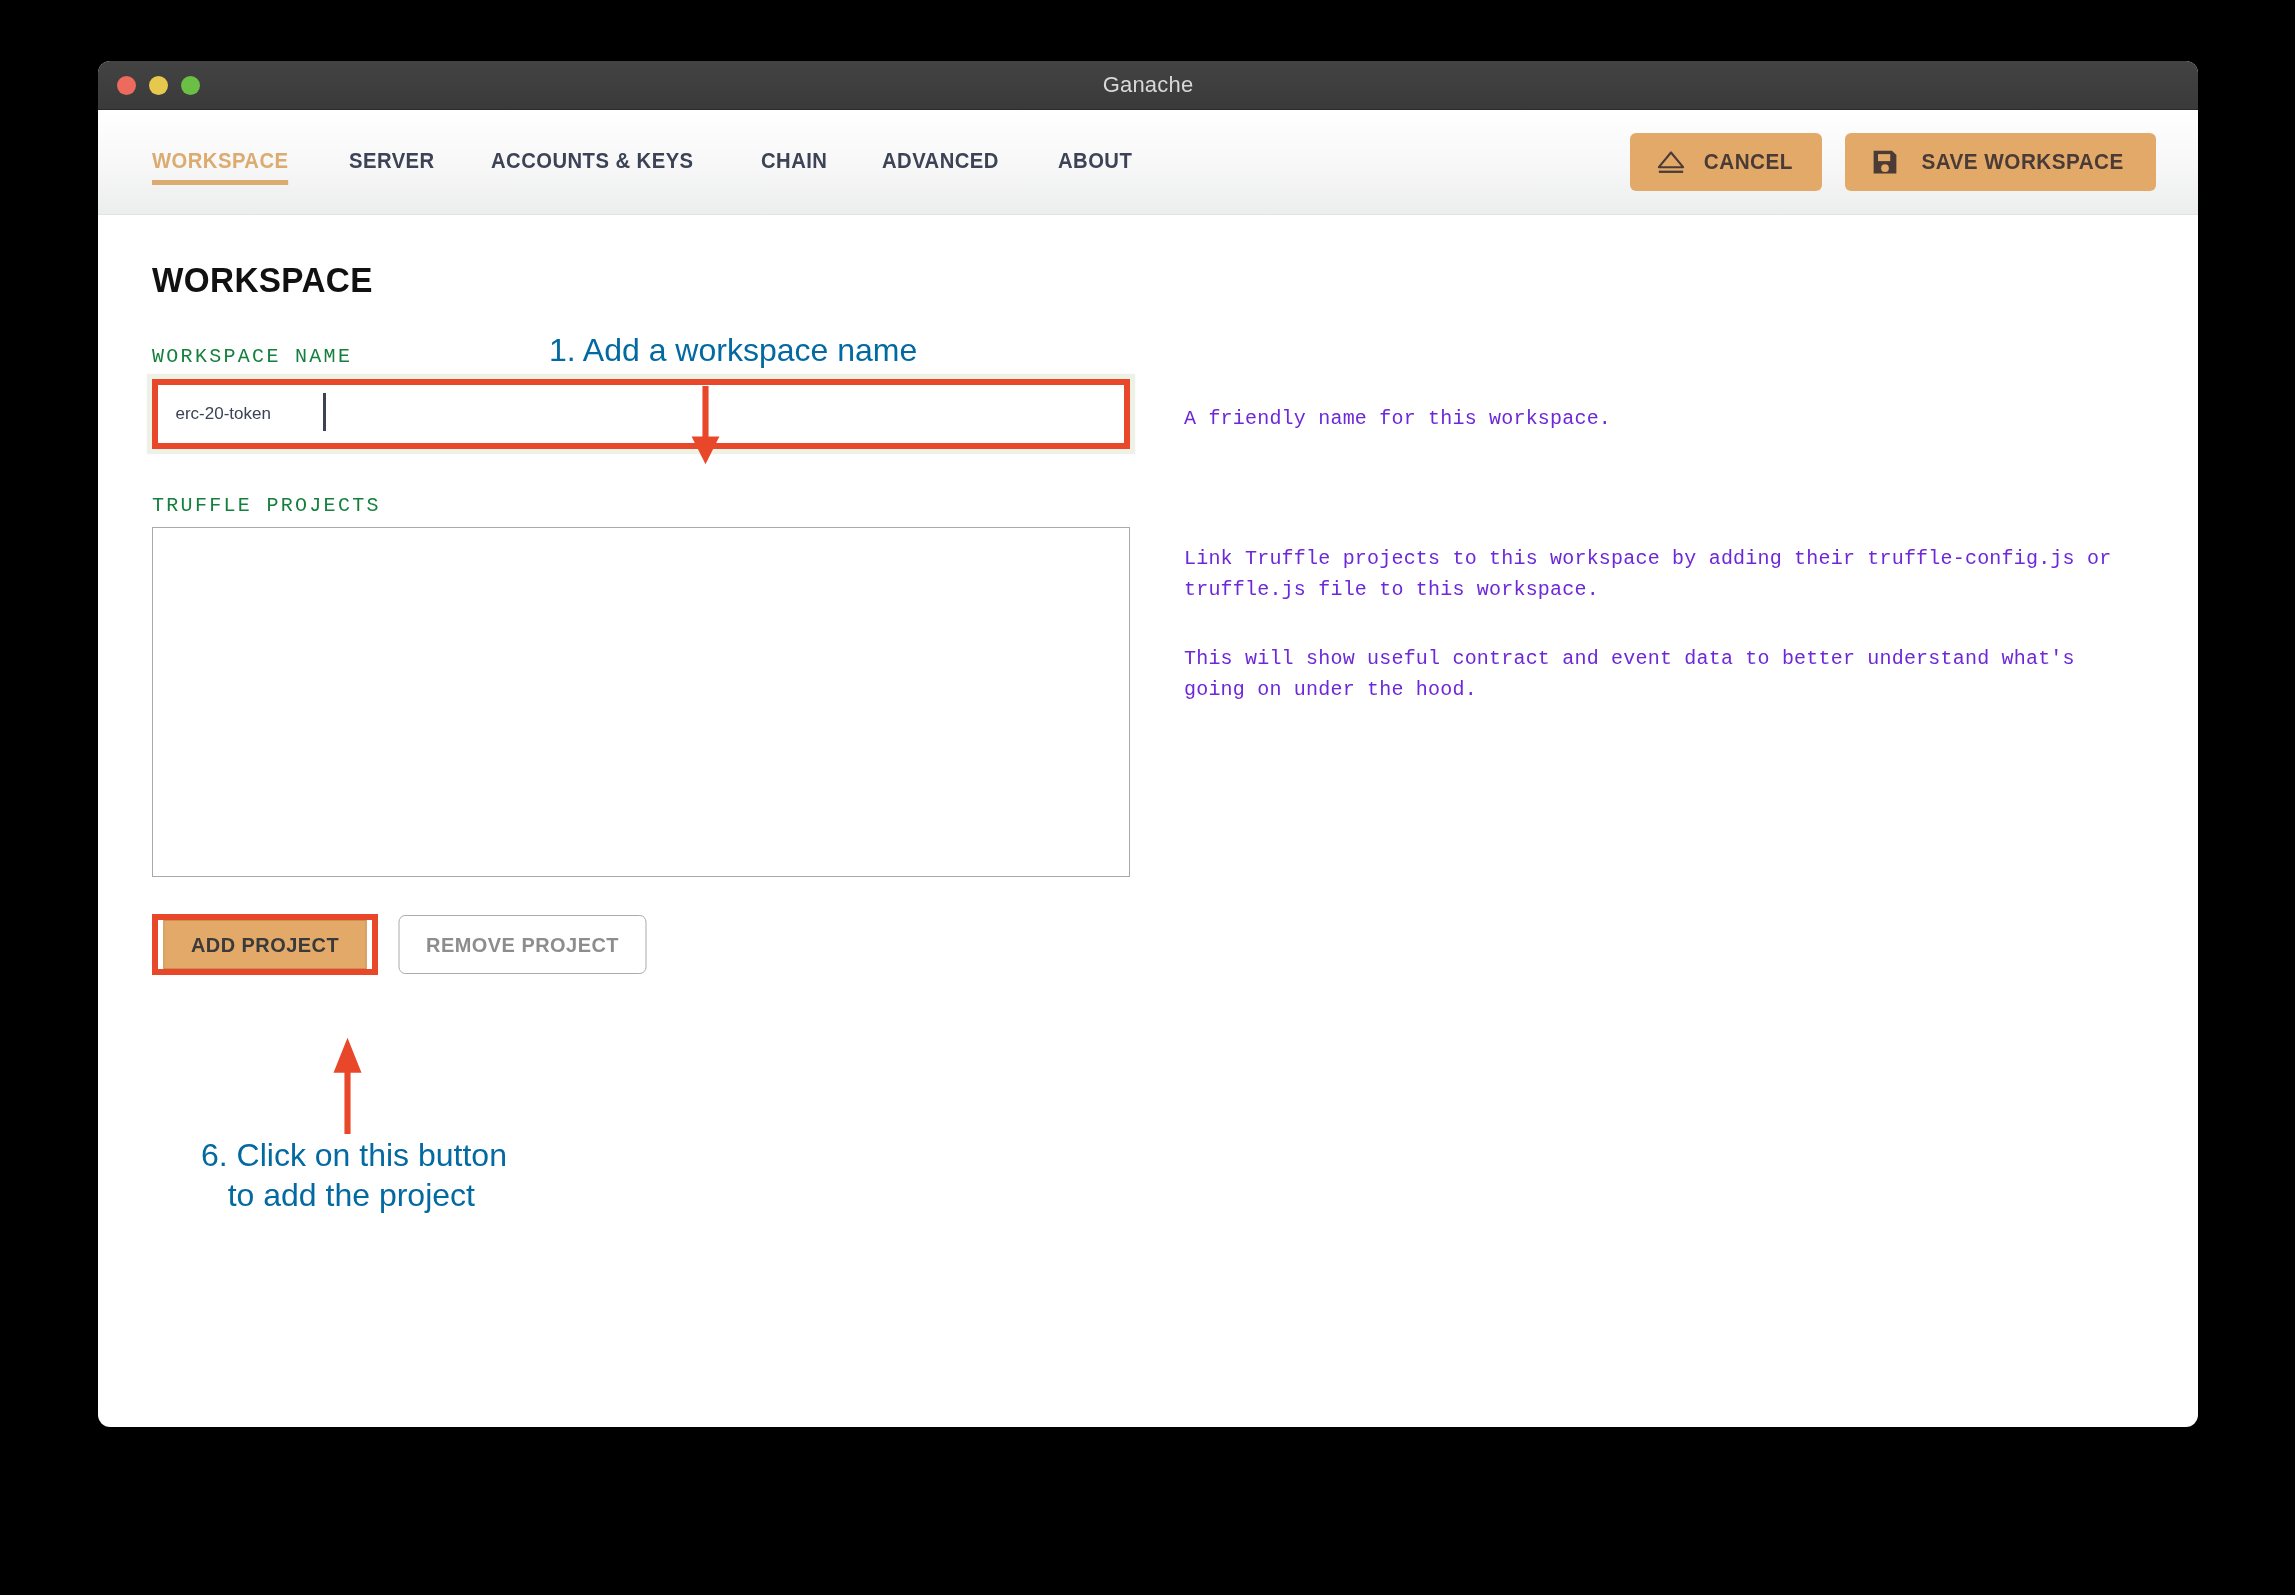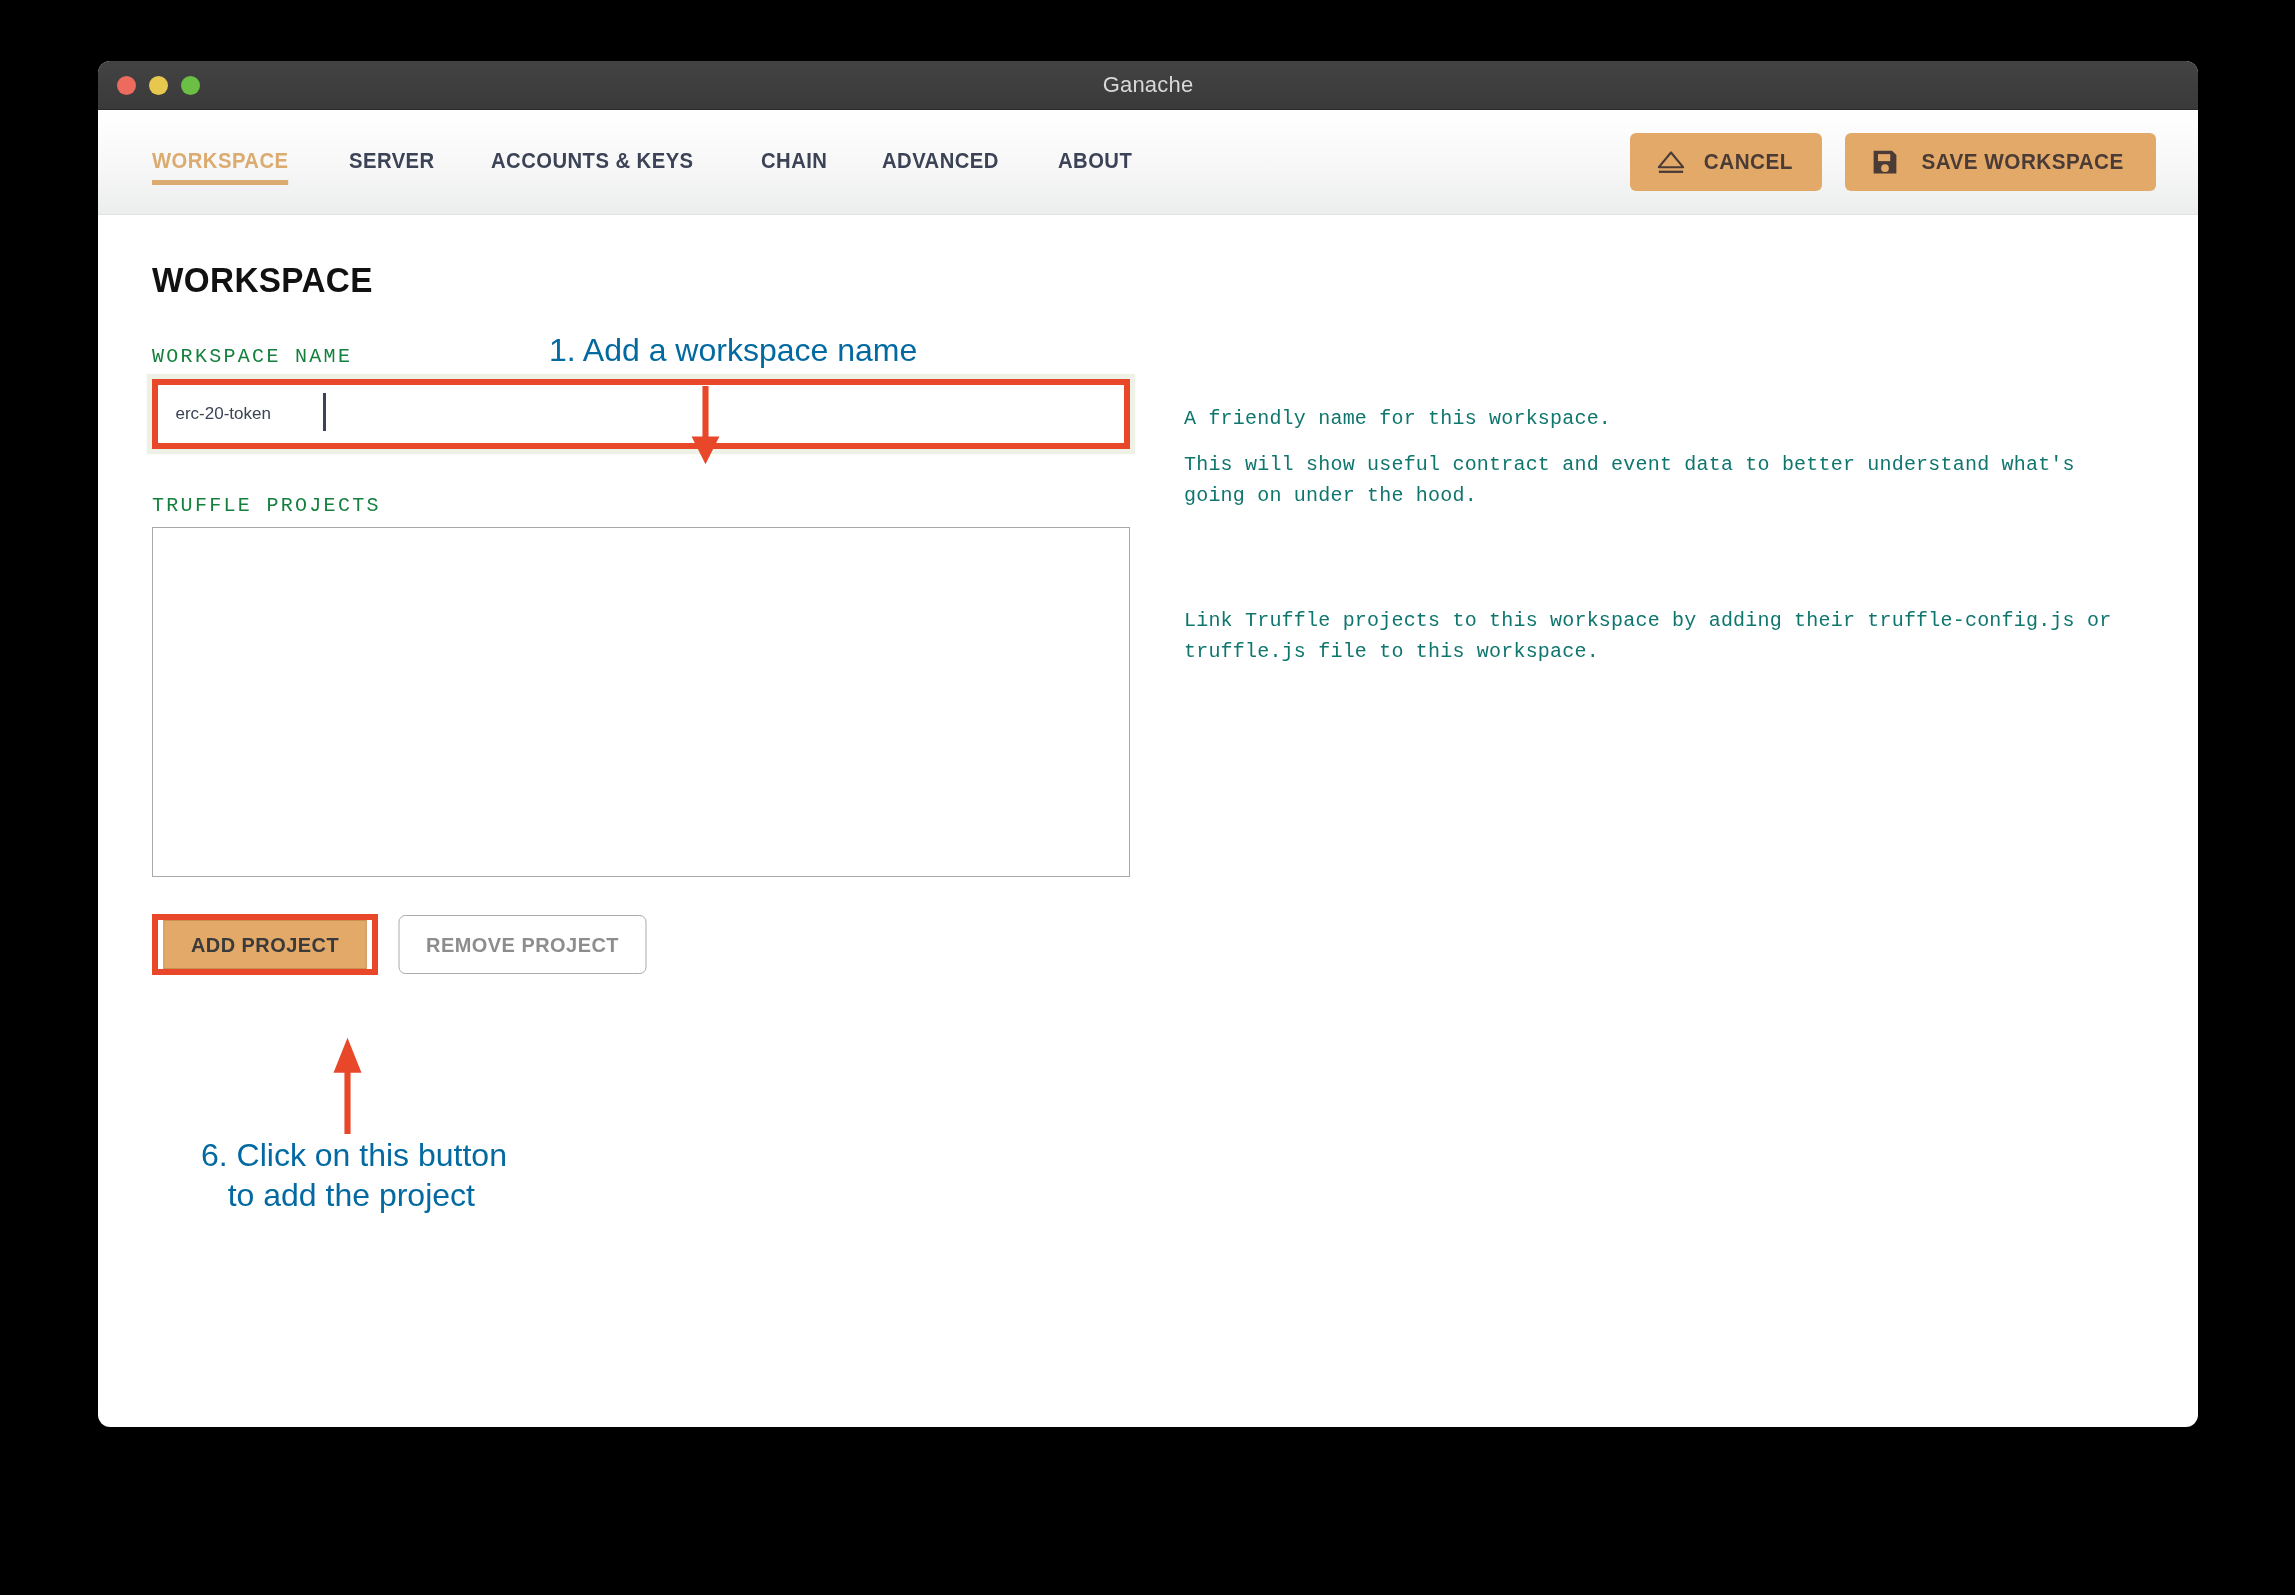--- a/index.html
+++ b/index.html
@@ -142,21 +142,21 @@
   }
 
   .row { display: flex; align-items: flex-start; }
   .col-left  { width: 978px; flex: none; }
   .col-right { margin-left: 54px; flex: 1; }
 
   .help {
     font-family: "Liberation Mono", monospace;
     font-size: 20px;
     line-height: 1.55;
-    color: #0f766e;
+    color: #6d28d9;
     letter-spacing: 0.2px;
   }
   .help + .help { margin-top: 38px; }
 
   
   .input-annot {
     position: relative;
     margin-top: 10.5px;
     width: 978px;
     border: 6.1px solid #e8472a;
@@ -320,22 +320,22 @@
 
           <div class="btn-row">
             <span class="btn-add-wrap">
               <button class="btn-add">ADD PROJECT</button>
             </span>
             <button class="btn-remove">REMOVE PROJECT</button>
           </div>
         </div>
 
         <div class="col-right">
+          <div class="help" style="margin-top:94px;">Link Truffle projects to this workspace by adding their truffle-config.js or truffle.js file to this workspace.</div>
           <div class="help">This will show useful contract and event data to better understand what's going on under the hood.</div>
-          <div class="help" style="margin-top:94px;">Link Truffle projects to this workspace by adding their truffle-config.js or truffle.js file to this workspace.</div>
         </div>
       </div>
 
     </div>
 
     <div class="annot" id="annot1">1. Add a workspace name</div>
     <div class="arrow" id="arrow1">
       <svg width="35" height="80" viewBox="0 0 40 92">
         <rect x="16.5" y="0" width="7" height="62" fill="#e8472a"></rect>
         <path d="M20 90 L4 58 L36 58 Z" fill="#e8472a"></path>

